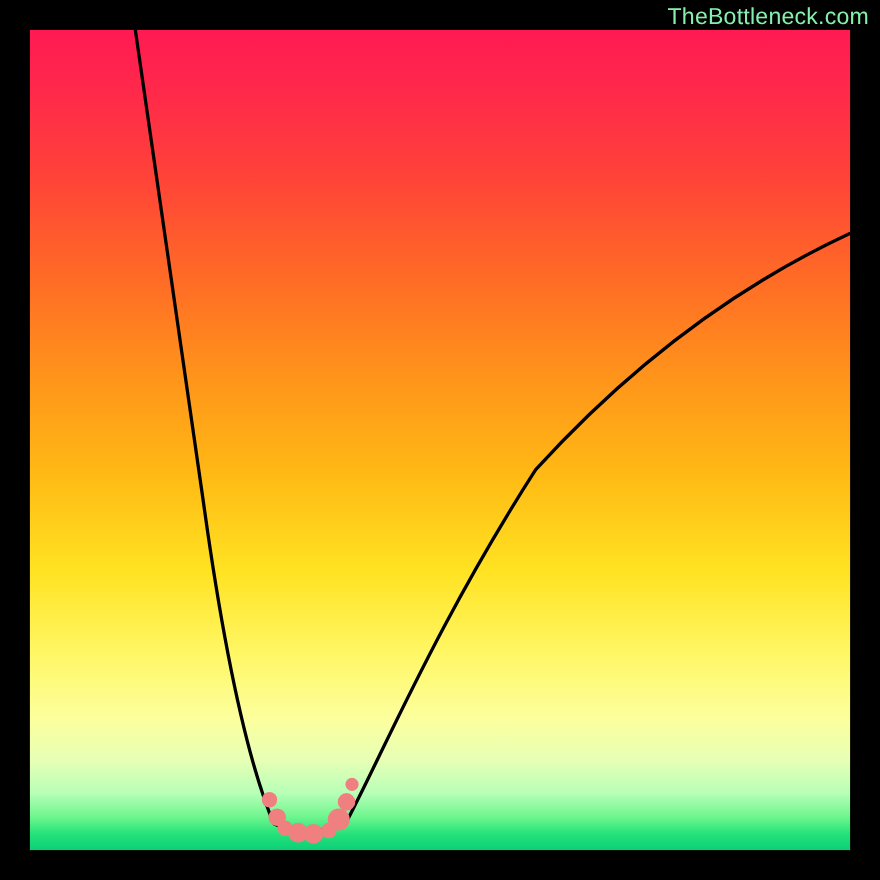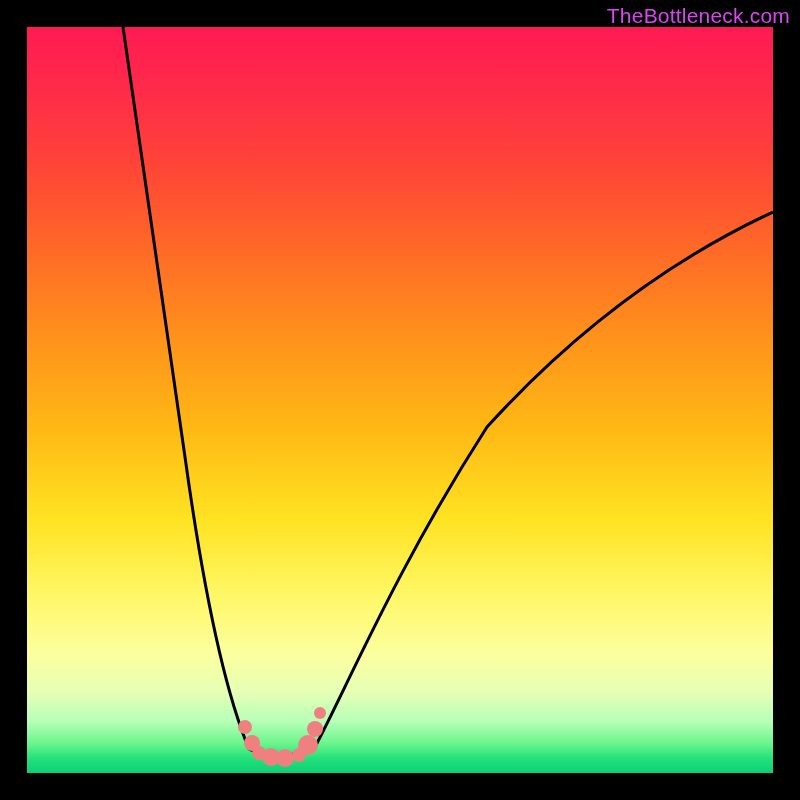--- a/index.html
+++ b/index.html
@@ -43,21 +43,21 @@
   .curve-svg {
     position: absolute;
     inset: 0;
     width: 100%;
     height: 100%;
   }
   .watermark {
     position: absolute;
     top: 4px;
     right: 10px;
-    color: #d946ef;
+    color: #86efac;
     font-size: 21px;
     letter-spacing: 0.2px;
   }
 </style>
 </head>
 <body>
 
 <div class="frame">
   <div class="gradient"></div>
   <svg class="curve-svg" viewBox="0 0 746 746" preserveAspectRatio="none">

